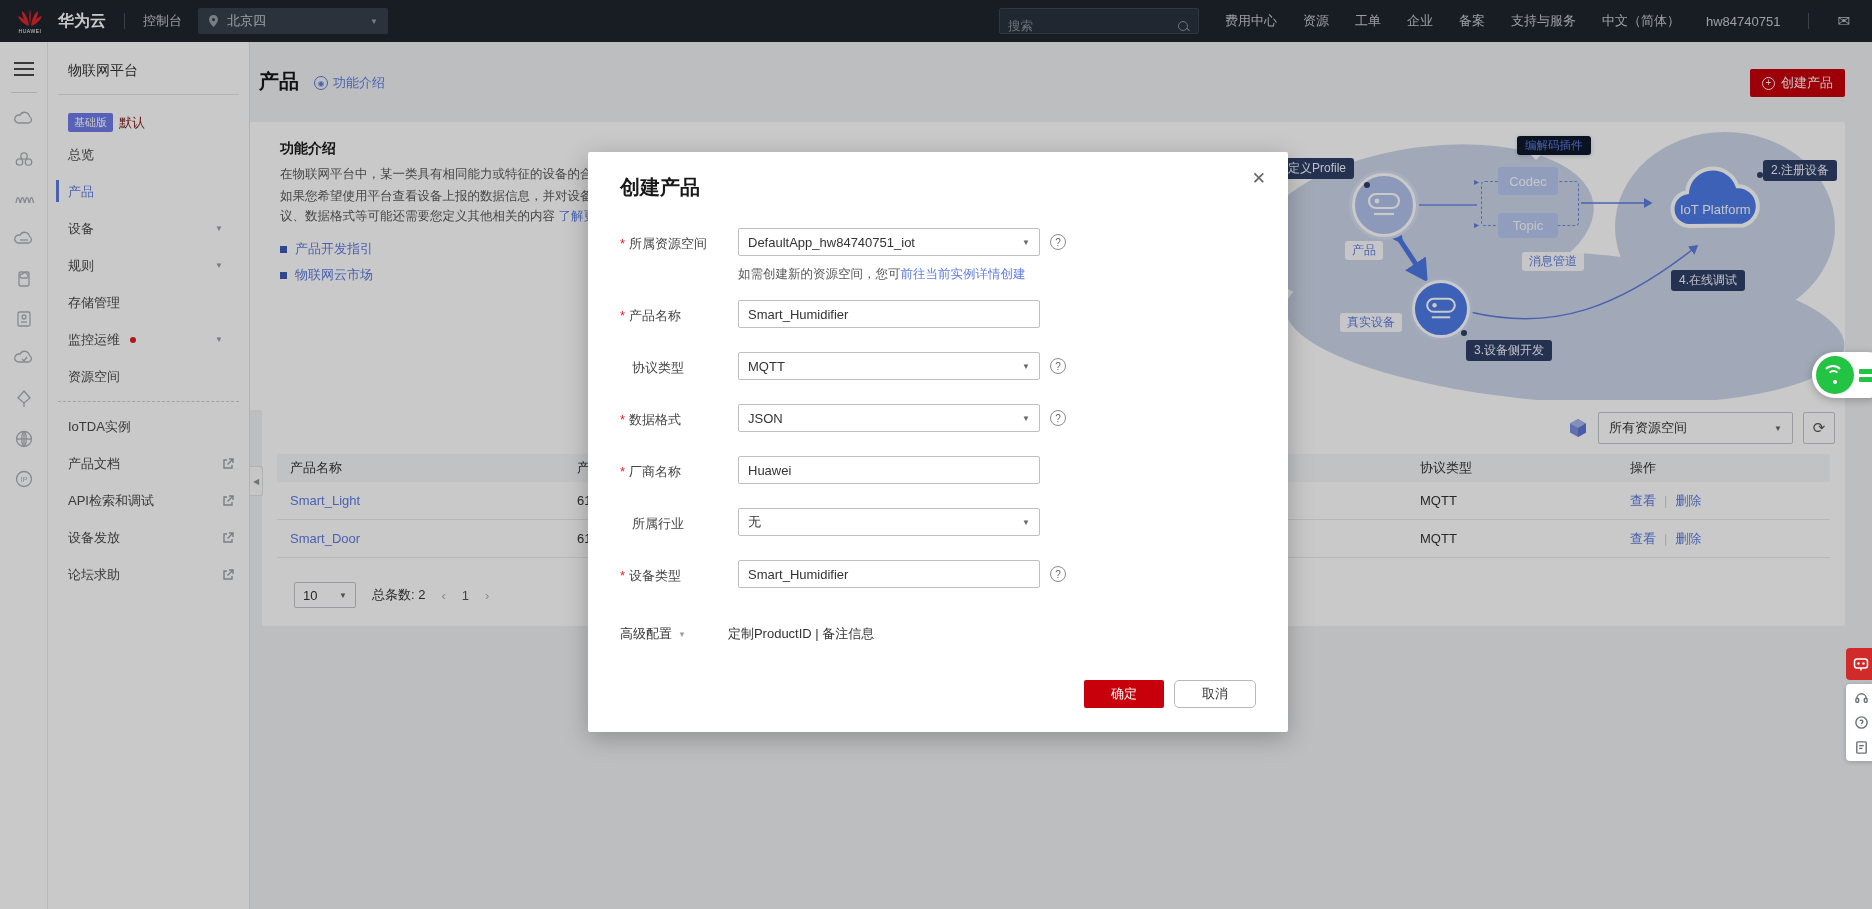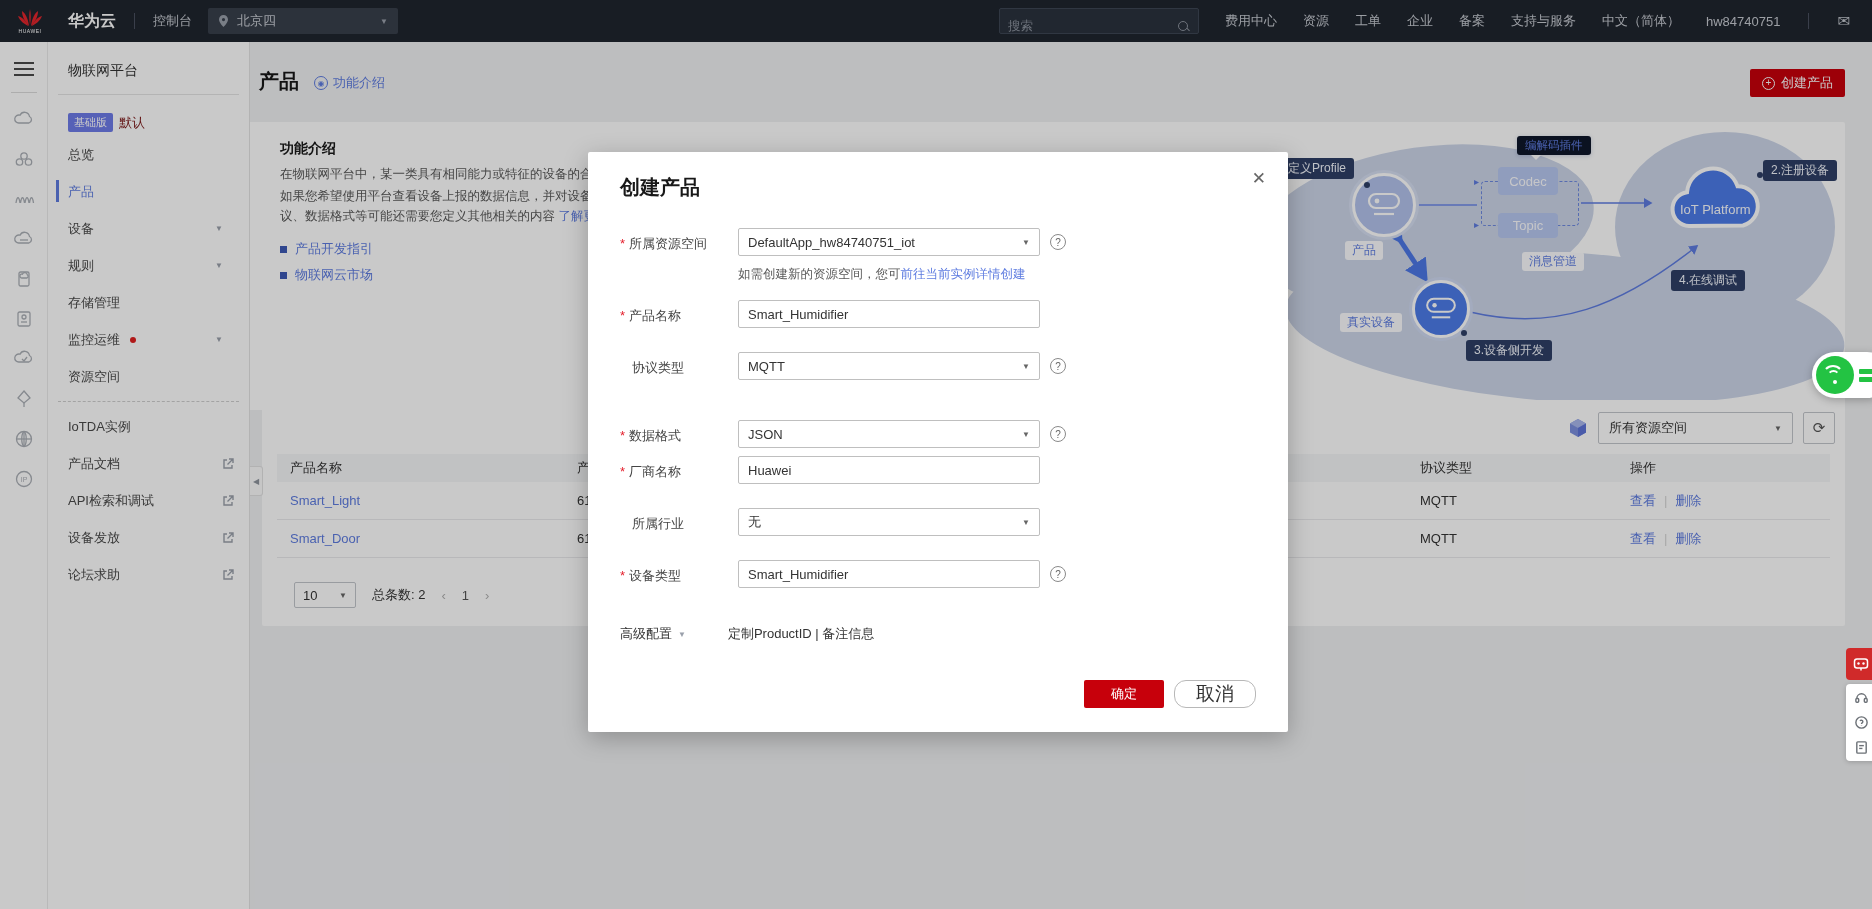--- a/index.html
+++ b/index.html
@@ -3,21 +3,21 @@
 <meta charset="utf-8">
 <style>
   * { margin:0; padding:0; box-sizing:border-box; }
   html,body { width:1872px; height:909px; overflow:hidden; }
   body { font-family:"Liberation Sans","DejaVu Sans",sans-serif; background:#f0f1f3; position:relative; }
 
   
   .topbar { position:absolute; left:0; top:0; width:1872px; height:42px; background:#1f252e; display:flex; align-items:center; z-index:10; }
   .logo-wrap { display:flex; flex-direction:column; align-items:center; margin-left:12px; width:36px; }
   .logo-wrap .hz { font-size:5px; color:#fff; letter-spacing:.5px; margin-top:1px; }
-  .brand { color:#fff; font-size:16px; font-weight:bold; margin-left:20px; }
+  .brand { color:#fff; font-size:16px; font-weight:bold; margin-left:10px; }
   .tb-divider { width:1px; height:16px; background:#4a5160; margin:0 18px; }
   .tb-link { color:#c6cad1; font-size:13px; cursor:pointer; }
   .region { display:flex; align-items:center; gap:8px; background:#39404c; border-radius:2px; height:26px; padding:0 10px; margin-left:16px; width:190px; color:#c6cad1; font-size:13px; }
   .region .caret { margin-left:auto; }
   .caret { font-size:8px; color:#9aa0ab; }
   .tb-right { margin-left:auto; display:flex; align-items:center; gap:26px; padding-right:22px; }
   .searchbox { display:flex; align-items:flex-end; width:200px; height:26px; background:#2b323d; border:1px solid #3e4654; border-radius:2px; padding:0 8px; }
   .searchbox input { flex:1; background:transparent; border:none; outline:none; color:#aeb4be; font-size:12.5px; font-family:inherit; }
   .searchbox input::placeholder { color:#8b929e; }
   .mag { width:12px; height:12px; position:relative; }
@@ -113,21 +113,21 @@
   .f-ctrl .caret { margin-left:auto; color:#666; }
   .f-ctrl input { border:none; outline:none; width:100%; font-size:13px; color:#333; font-family:inherit; background:transparent; }
   .help-ic { position:absolute; left:430px; top:6px; width:16px; height:16px; border:1px solid #8a8a8a; border-radius:50%; color:#666; font-size:10px; display:flex; align-items:center; justify-content:center; cursor:pointer; }
   .helper { position:absolute; left:150px; top:114px; font-size:12.5px; color:#595959; }
   .helper a { color:#5e7ce0; text-decoration:none; cursor:pointer; }
   .adv-row { position:absolute; left:32px; top:473px; display:flex; align-items:center; font-size:13px; color:#333; }
   .adv-toggle { display:flex; align-items:center; gap:6px; cursor:pointer; }
   .adv-items { margin-left:42px; color:#333; }
   .m-btns { position:absolute; left:496px; top:528px; display:flex; gap:10px; }
   .btn-ok { width:80px; height:28px; background:#c7000b; color:#fff; border:none; border-radius:2px; font-size:13px; cursor:pointer; font-family:inherit; }
-  .btn-cancel { width:82px; height:28px; background:#fff; color:#333; border:1px solid #b8b8b8; border-radius:12px; font-size:19px; cursor:pointer; font-family:inherit; }
+  .btn-cancel { width:82px; height:28px; background:#fff; color:#333; border:1px solid #b8b8b8; border-radius:5px; font-size:13px; cursor:pointer; font-family:inherit; }
 
   
   .wifi-pill { position:absolute; left:1812px; top:352px; width:78px; height:46px; background:#fff; border-radius:23px; box-shadow:0 2px 8px rgba(0,0,0,.25); z-index:60; display:flex; align-items:center; }
   .wifi-circle { width:38px; height:38px; border-radius:50%; background:#23c343; margin-left:4px; position:relative; }
   .wifi-circle span { position:absolute; border:2.5px solid #fff; border-radius:50%; border-bottom-color:transparent; border-left-color:transparent; border-right-color:transparent; transform:rotate(0deg); }
   .w1 { width:22px; height:22px; left:6px; top:9px; }
   .w2 { width:13px; height:13px; left:10.5px; top:14px; }
   .wdot { position:absolute; width:4px; height:4px; background:#fff; border-radius:50%; left:17px; top:24px; }
   .gfrag { width:14px; margin-left:5px; }
   .gfrag div { height:5px; background:#23c343; border-radius:1px; margin:3px 0; }
@@ -461,21 +461,21 @@
 
   <div class="f-row" style="top:200px;">
     <div class="f-label" style="left:12px;"><span>协议类型</span></div>
     <div class="f-ctrl is-select">
         <span>MQTT</span>
         <span class="caret">▼</span>
       </div>
     <div class="help-ic">?</div>
   </div>
 
-  <div class="f-row" style="top:268px;">
+  <div class="f-row" style="top:252px;">
     <div class="f-label"><span class="star">*</span><span>数据格式</span></div>
     <div class="f-ctrl is-select">
         <span>JSON</span>
         <span class="caret">▼</span>
       </div>
     <div class="help-ic">?</div>
   </div>
 
   <div class="f-row" style="top:304px;">
     <div class="f-label"><span class="star">*</span><span>厂商名称</span></div>

